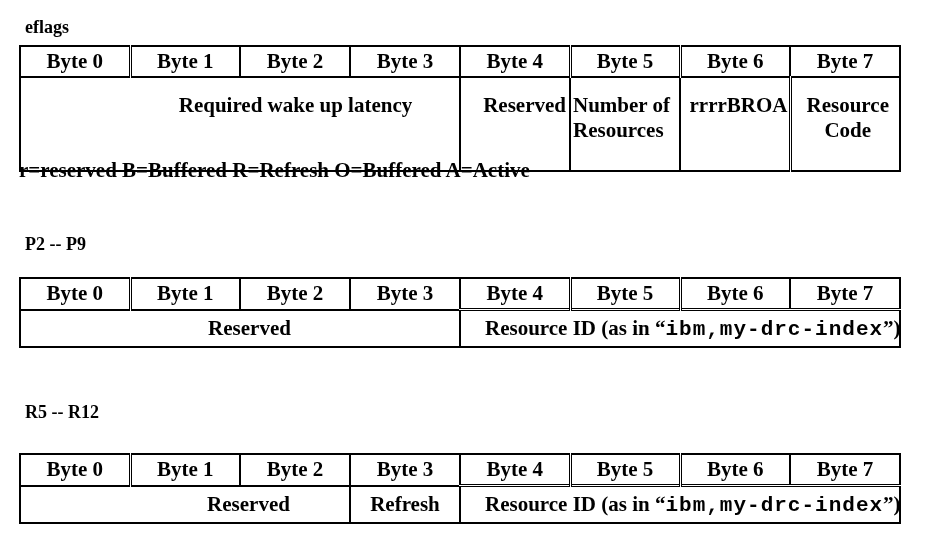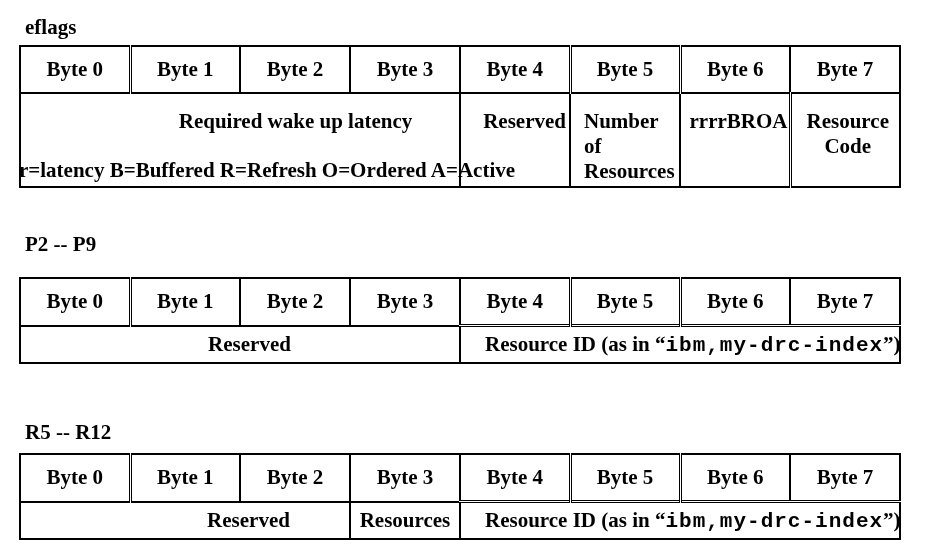--- a/index.html
+++ b/index.html
@@ -7,21 +7,21 @@
     width: 925px; height: 554px;
     background: #ffffff;
     position: relative;
     overflow: hidden;
     font-family: "Liberation Serif", "DejaVu Serif", serif;
     color: #000;
   }
   .tbl-title {
     position: absolute;
     left: 25px;
-    font-size: 21px;
+    font-size: 18px;
     font-weight: bold;
     line-height: 24px;
     white-space: nowrap;
   }
   .byte-table {
     position: absolute;
     left: 19px;
     width: 880px;
     border-collapse: collapse;
     table-layout: fixed;
@@ -31,31 +31,31 @@
     font-family: "Liberation Serif", "DejaVu Serif", serif;
     font-size: 21px;
     font-weight: bold;
     line-height: 25px;
     overflow: hidden;
   }
   .byte-table td.h {
     height: 29px;
     text-align: center;
     vertical-align: middle;
-    padding: 8px;
+    padding: 0;
   }
   
   .byte-table td.dl { border-left: 3px double #000; }
   .byte-table td.dtop { border-top: 3px double #000; }
 
   
   #t1 td.c { height: 76px; vertical-align: top; padding-top: 15px; margin-left: 44px; }
   #t1 td.latency   { text-align: center; padding-left: 112px; }
   #t1 td.reserved4 { text-align: right;  padding-right: 3px; }
-  #t1 td.numres    { text-align: left;   padding-left: 13px; padding-right: 1px; }
+  #t1 td.numres    { text-align: left;   padding-left: 2px; padding-right: 1px; }
   #t1 td.flags     { text-align: right; }
   #t1 td.rescode   { text-align: center;   padding-left: 6px; }
 
   
   .byte-table td.c2 { height: 33px; vertical-align: middle; }
   #t2 td.reservedw { text-align: center; padding-left: 20px; }
   #t3 td.reservedn { text-align: center; padding-left: 128px; }
   #t3 td.priority  { text-align: center; }
   .byte-table td.resid { text-align: center; padding-left: 24px; white-space: nowrap; }
   .mono {
@@ -70,21 +70,21 @@
     top: 158px;
     font-size: 21px;
     font-weight: bold;
     line-height: 24px;
     white-space: nowrap;
   }
   #title1 { top: 15px; }
   #t1 { top: 45px; }
   #title2 { top: 232px; }
   #t2 { top: 277px; }
-  #title3 { top: 420px; }
+  #title3 { top: 400px; }
   #t3 { top: 453px; }
 </style>
 </head>
 <body>
 
 <div class="tbl-title" id="title1">eflags</div>
 
 <table class="byte-table" id="t1">
   <colgroup>
     <col style="width:110px">
@@ -110,21 +110,21 @@
   <tr>
     <td class="c latency" colspan="4">Required wake up latency</td>
     <td class="c reserved4">Reserved</td>
     <td class="c numres">Number of Resources</td>
     <td class="c flags">rrrrBROA</td>
     <td class="c rescode dl">Resource Code</td>
   </tr>
 </tbody>
   </table>
 
-<div class="legend">r=latency B=Buffered R=Refresh O=Ordered A=Active</div>
+<div class="legend">r=reserved B=Buffered R=Refresh O=Buffered A=Active</div>
 
 <div class="tbl-title" id="title2">P2 -- P9</div>
 
 <table class="byte-table" id="t2">
   <colgroup>
     <col style="width:110px">
       <col style="width:110px">
       <col style="width:110px">
       <col style="width:110px">
     <col style="width:110px">
@@ -169,17 +169,17 @@
     <td class="h dl">Byte 1</td>
     <td class="h">Byte 2</td>
     <td class="h">Byte 3</td>
     <td class="h">Byte 4</td>
     <td class="h dl">Byte 5</td>
     <td class="h dl">Byte 6</td>
     <td class="h">Byte 7</td>
   </tr>
   <tr>
     <td class="c2 reservedn" colspan="3">Reserved</td>
-    <td class="c2 priority">Resources</td>
+    <td class="c2 priority">Refresh</td>
     <td class="c2 resid dtop" colspan="4"><span>Resource ID (as in “</span><span class="mono">ibm,my-drc-index</span><span>”)</span></td>
   </tr>
 </tbody>
   </table>
 
 </body></html>

